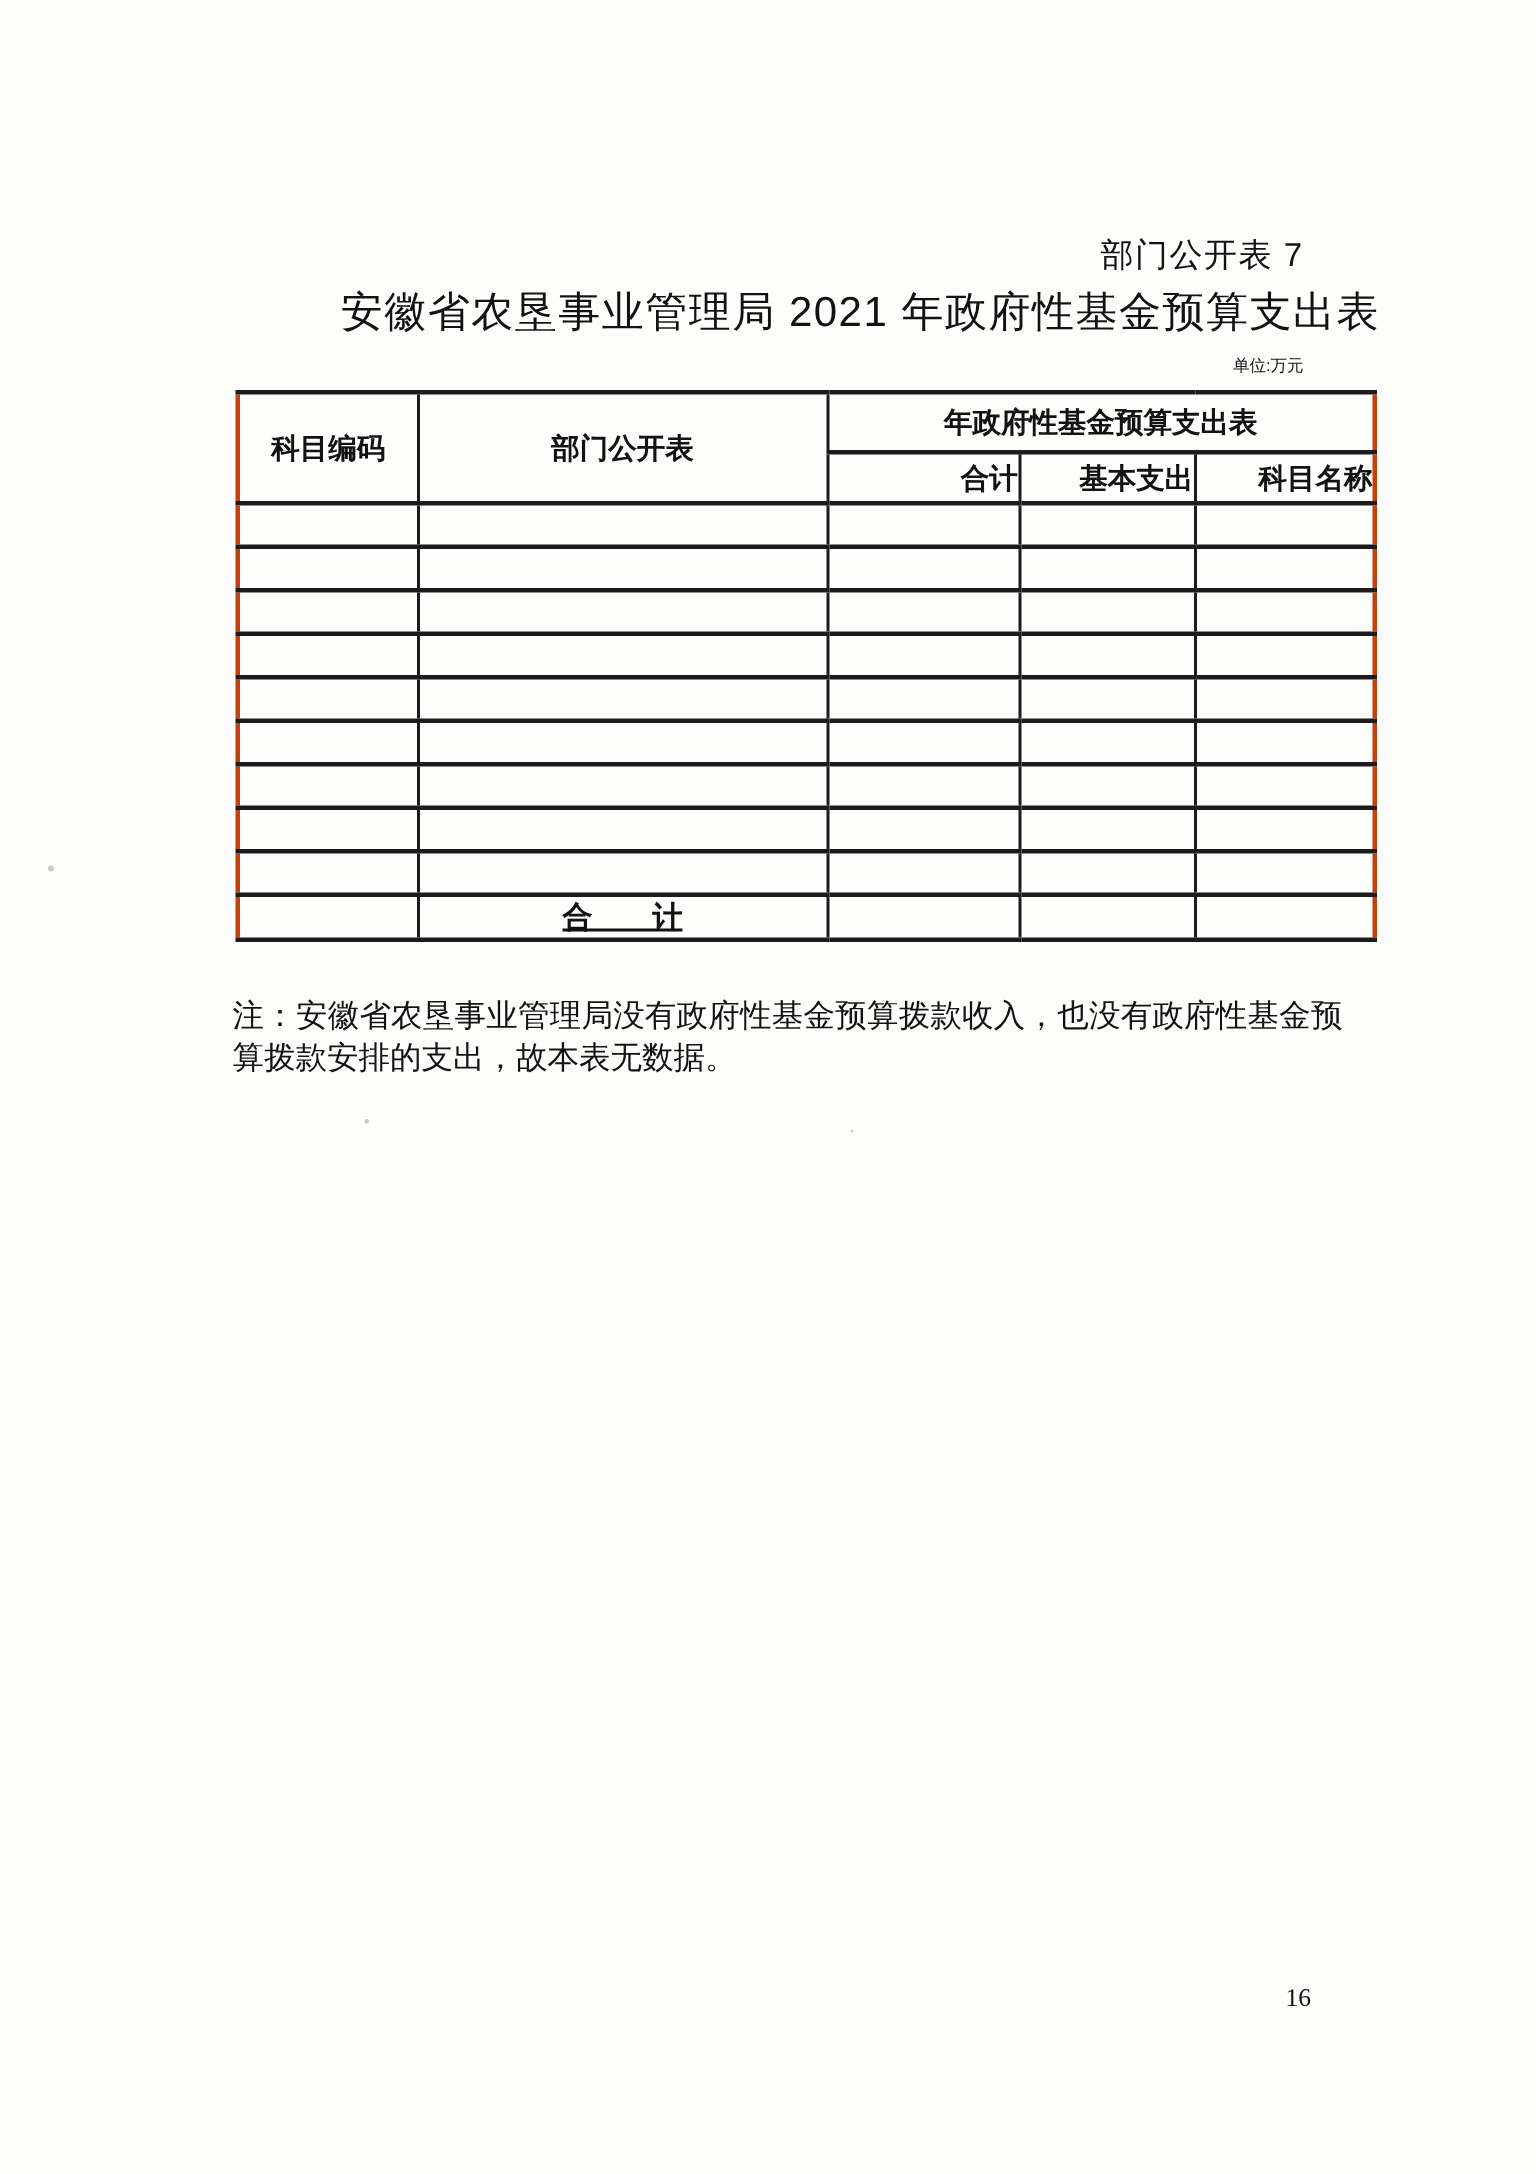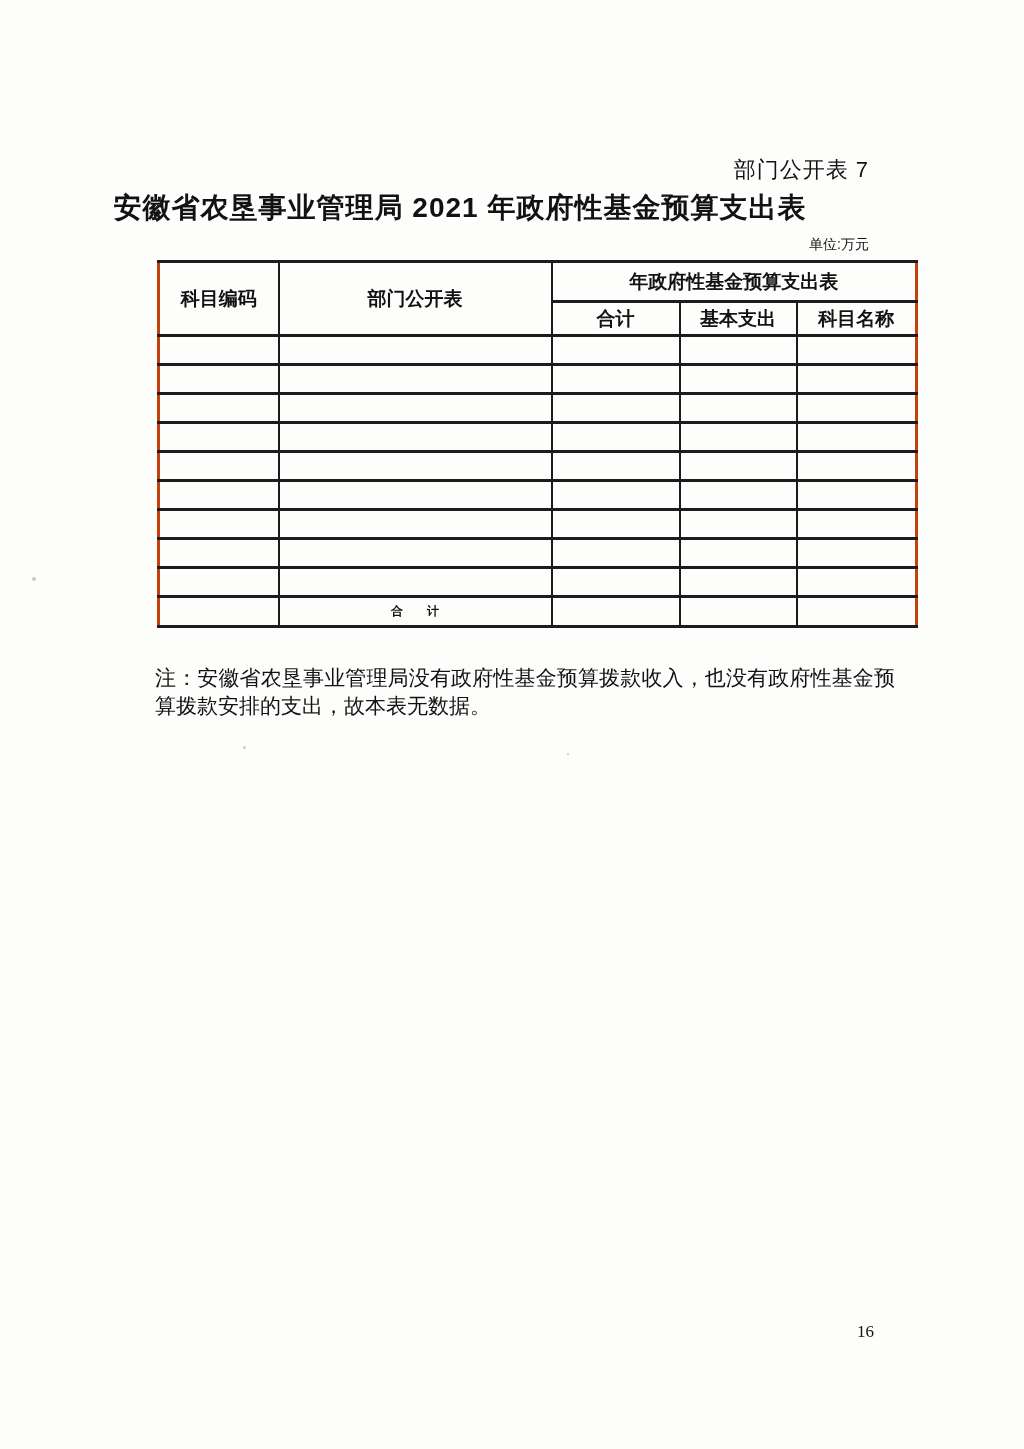--- a/index.html
+++ b/index.html
@@ -10,46 +10,46 @@
     font-family:"Liberation Sans", sans-serif;
     color:#121212;
     overflow:hidden;
   }
   .corner-label {
     position:absolute; top:155px; right:155px;
     font-size:22px; letter-spacing:1px;
   }
   .doc-title {
     position:absolute; top:189px; left:0; width:920px;
-    text-align:center; font-size:28px; font-weight:bold;
+    text-align:right; font-size:28px; font-weight:normal;
     letter-spacing:1px;
   }
   .unit-label {
     position:absolute; top:236px; right:155px;
-    font-size:14px;
+    font-size:11px;
   }
   table.budget {
     position:absolute; top:260px; left:157px;
     width:758px; border-collapse:collapse; table-layout:fixed;
     border:3px solid #c2410c;
   }
   table.budget th, table.budget td {
     border-left:2px solid #1c1c1c;
     border-right:2px solid #1c1c1c;
     border-top:3px solid #1c1c1c;
     border-bottom:3px solid #1c1c1c;
     text-align:center; vertical-align:middle;
     padding:0;
     font-size:19px; color:#121212;
   }
   table.budget th { font-weight:bold; }
   tr.hdr-group th { height:40px; }
-  tr.hdr-sub th { height:34px; }
+  tr.hdr-sub th { height:34px;text-align:right; }
   tr.body-row td { height:29px; }
-  tr.total-row td { height:30px; font-weight:bold; font-size:12px; }
+  tr.total-row td { height:30px; font-weight:bold; font-size:20px;text-decoration:underline; }
   .note {
     position:absolute; top:664px; left:155px; width:740px;
     font-size:21px; line-height:28px; text-align:justify;
   }
   .page-number {
     position:absolute; top:1322px; right:150px;
     font-size:17px; font-family:"Liberation Serif", serif;margin-left:22px;
   }
   .speck { position:absolute; background:#8a8a8a; border-radius:50%; opacity:.45; }
   .speck.s1 { left:32px;  top:577px; width:4px; height:4px; }

